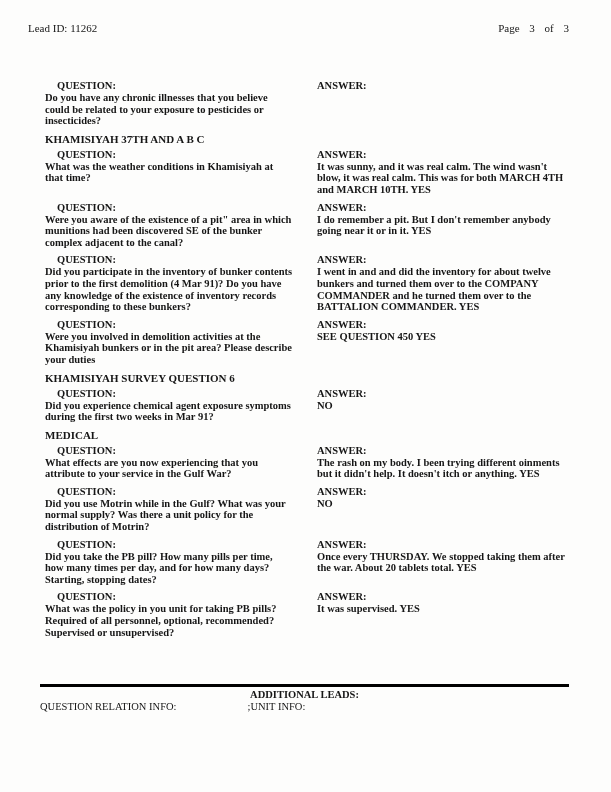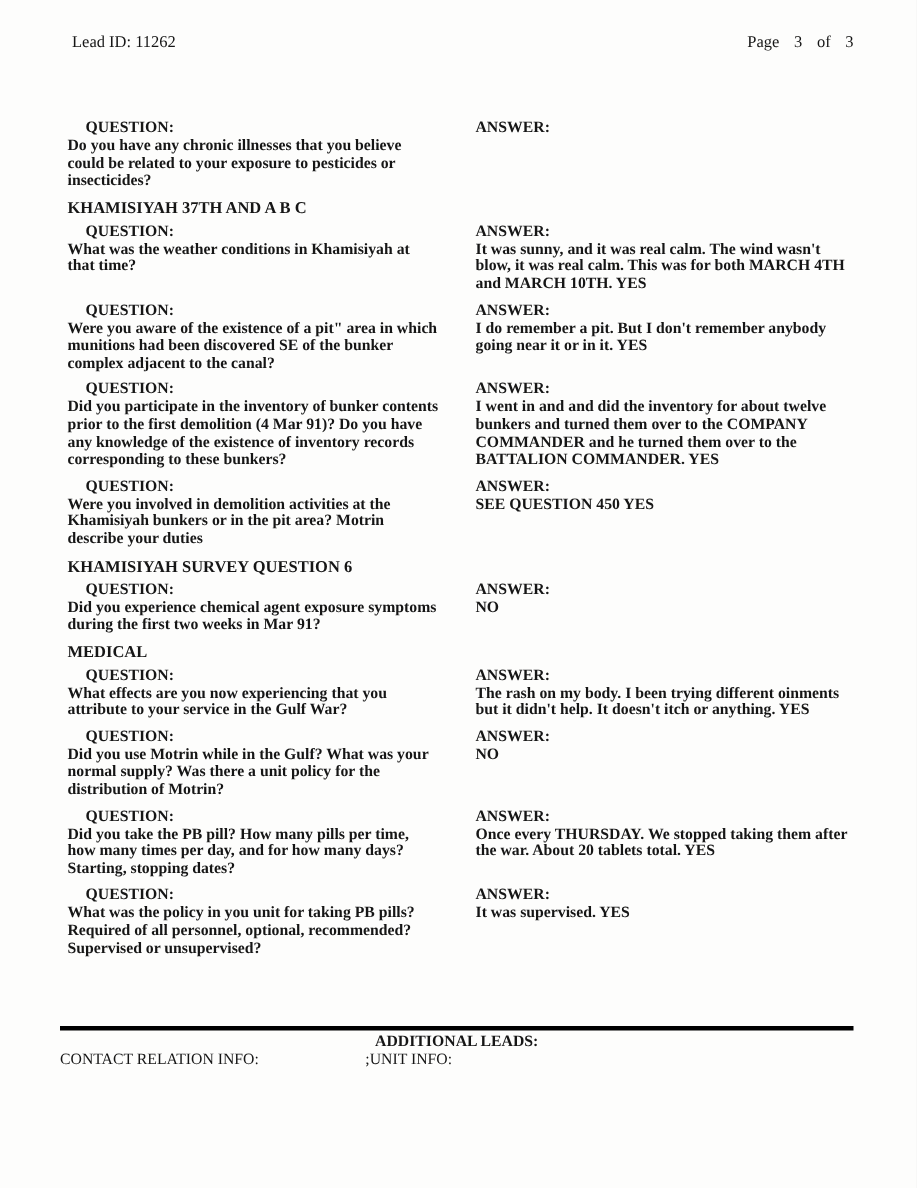--- a/index.html
+++ b/index.html
@@ -2,21 +2,21 @@
 <html><head>
 <meta charset="utf-8">
 <style>
   * { margin:0; padding:0; box-sizing:border-box; }
   body { background:#e9e9e7; font-family:"Liberation Serif", serif; }
   .page {
     position:relative; width:611px; height:792px; margin:0 auto;
     background:#fdfdfc; color:#161616; overflow:hidden;
   }
   .hdr {
-    position:absolute; top:22px; left:48px; right:42px;
+    position:absolute; top:22px; left:28px; right:42px;
     display:flex; justify-content:space-between; font-size:11px;
   }
   .pageno { word-spacing:7px; }
   .content { position:absolute; top:80px; left:45px; right:44px; }
   .qa { display:flex; gap:24px; margin-bottom:6px; align-items:flex-start; }
   .q-col { width:248px; flex:none; }
   .a-col { flex:1; min-width:0; }
   .lbl { font-weight:bold; font-size:10.5px; line-height:12px; }
   .q-col .lbl { margin-left:12px; }
   .txt { font-size:10.5px; line-height:11.6px;font-weight:bold; }
@@ -80,21 +80,21 @@
       </div>
       <div class="a-col">
         <div class="lbl">ANSWER:</div>
         <div class="txt">I went in and and did the inventory for about twelve bunkers and turned them over to the COMPANY COMMANDER and he turned them over to the BATTALION COMMANDER. YES</div>
       </div>
     </div>
 
     <div class="qa">
       <div class="q-col">
         <div class="lbl">QUESTION:</div>
-        <div class="txt">Were you involved in demolition activities at the Khamisiyah bunkers or in the pit area?  Motrin describe your duties</div>
+        <div class="txt">Were you involved in demolition activities at the Khamisiyah bunkers or in the pit area?  Please describe your duties</div>
       </div>
       <div class="a-col">
         <div class="lbl">ANSWER:</div>
         <div class="txt">SEE QUESTION 450 YES</div>
       </div>
     </div>
 
     <div class="sec">KHAMISIYAH SURVEY QUESTION 6</div>
 
     <div class="qa">
@@ -154,18 +154,18 @@
         <div class="txt">It was supervised. YES</div>
       </div>
     </div>
 
   </div>
 
   <div class="footer">
     <div class="rule"></div>
     <div class="add-leads">ADDITIONAL LEADS:</div>
     <div class="contact-row">
-      <span>CONTACT RELATION INFO:</span>
+      <span>QUESTION RELATION INFO:</span>
       <span class="unit">;UNIT INFO:</span>
     </div>
   </div>
 
 </div>
 
 </body></html>

